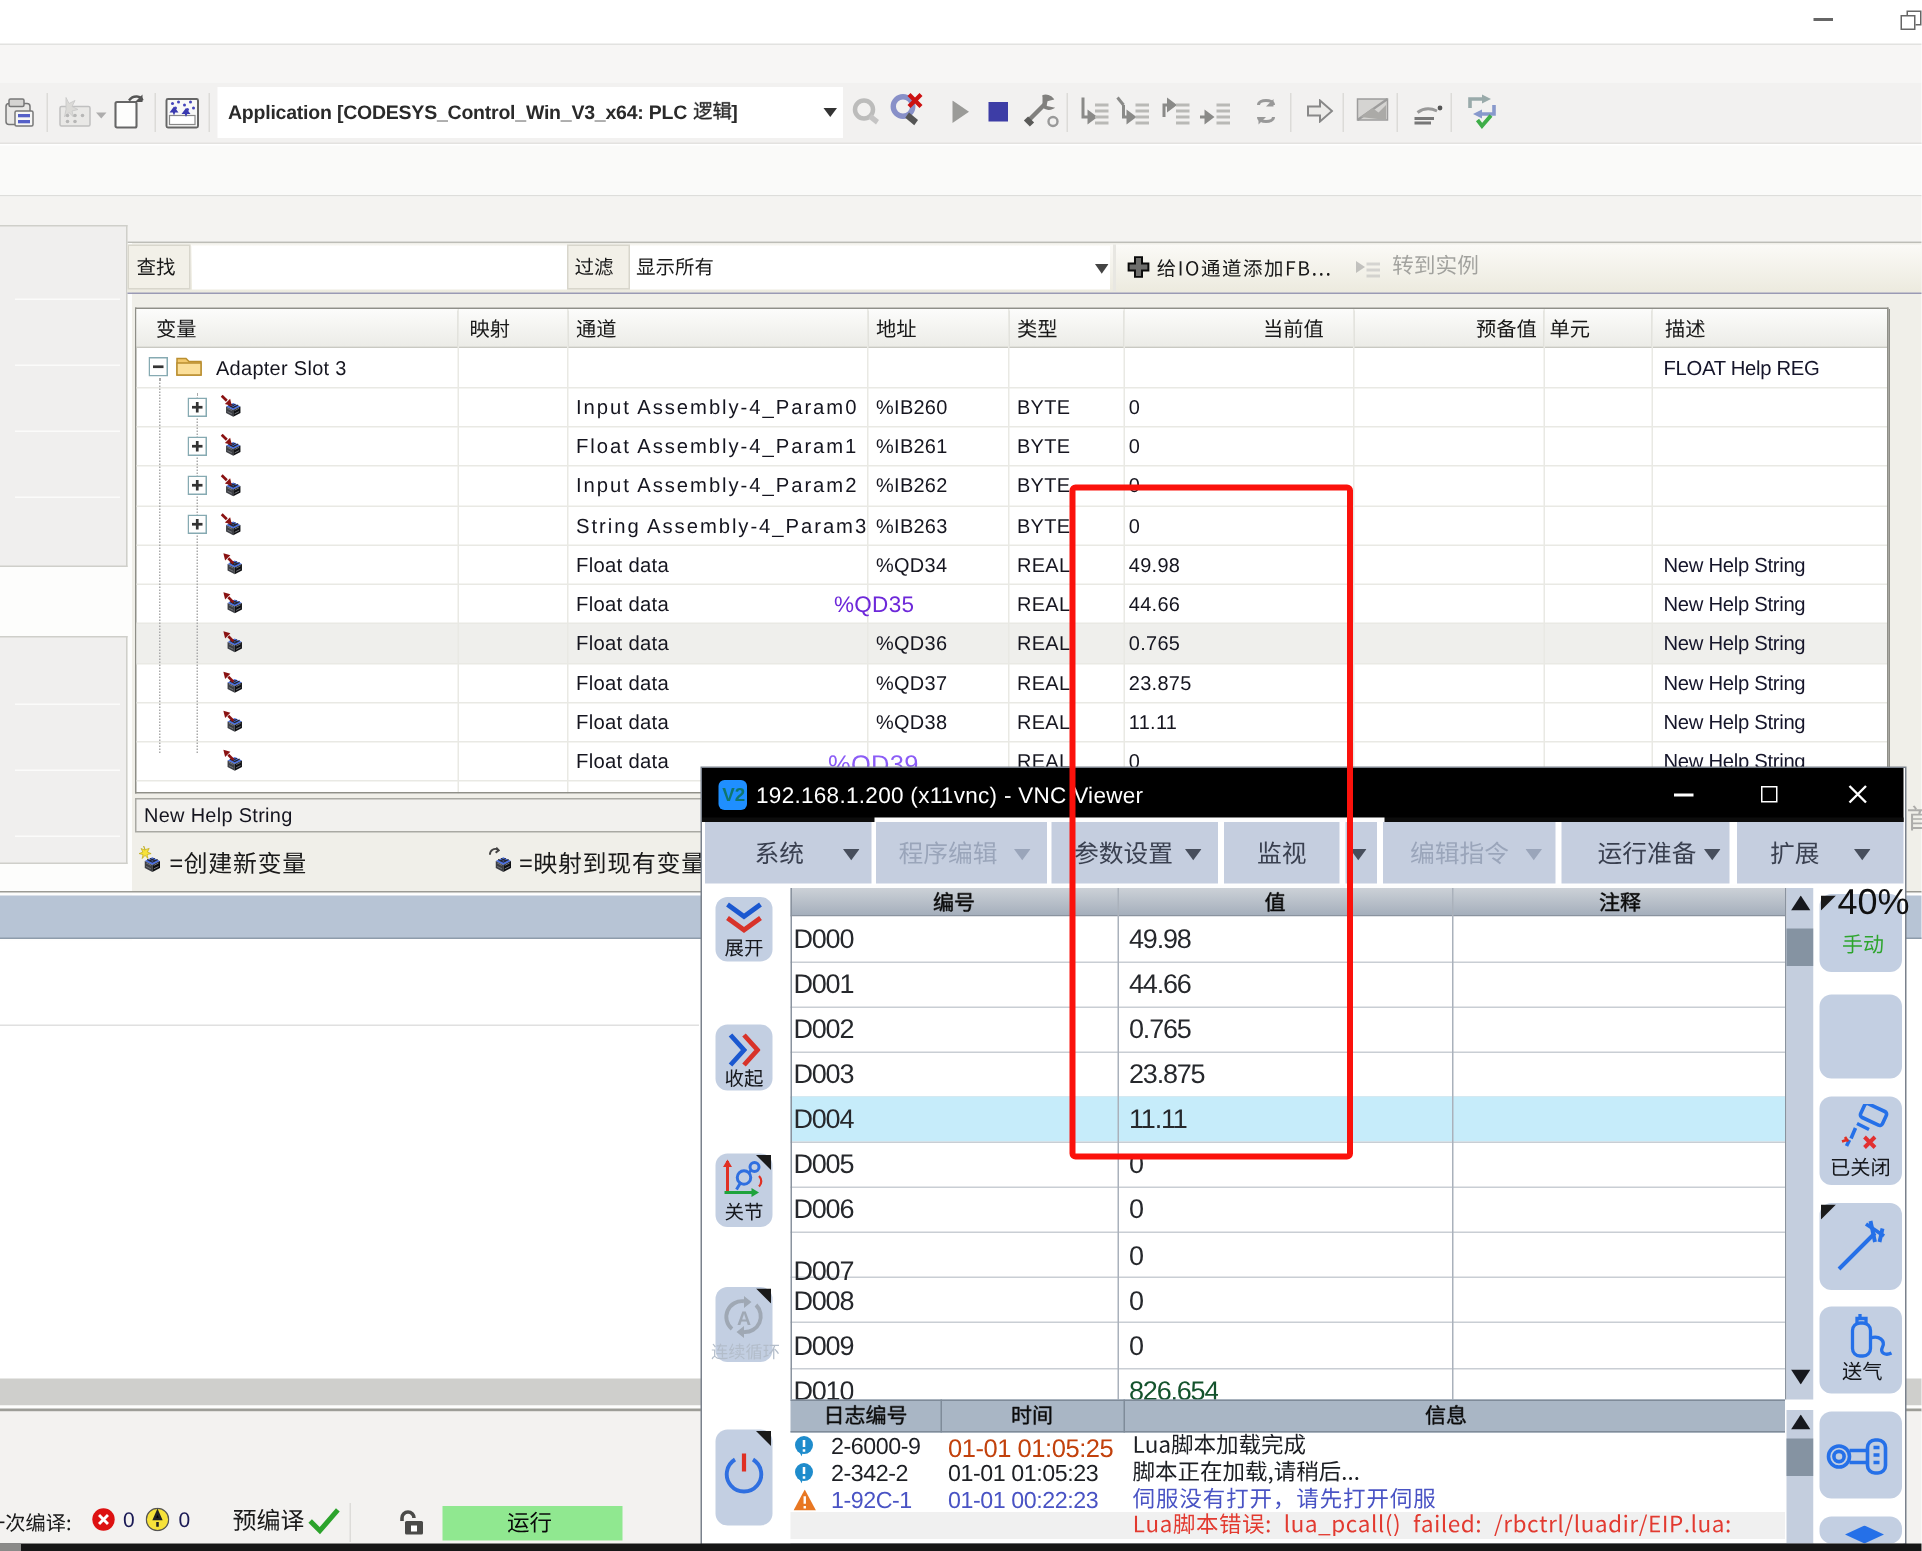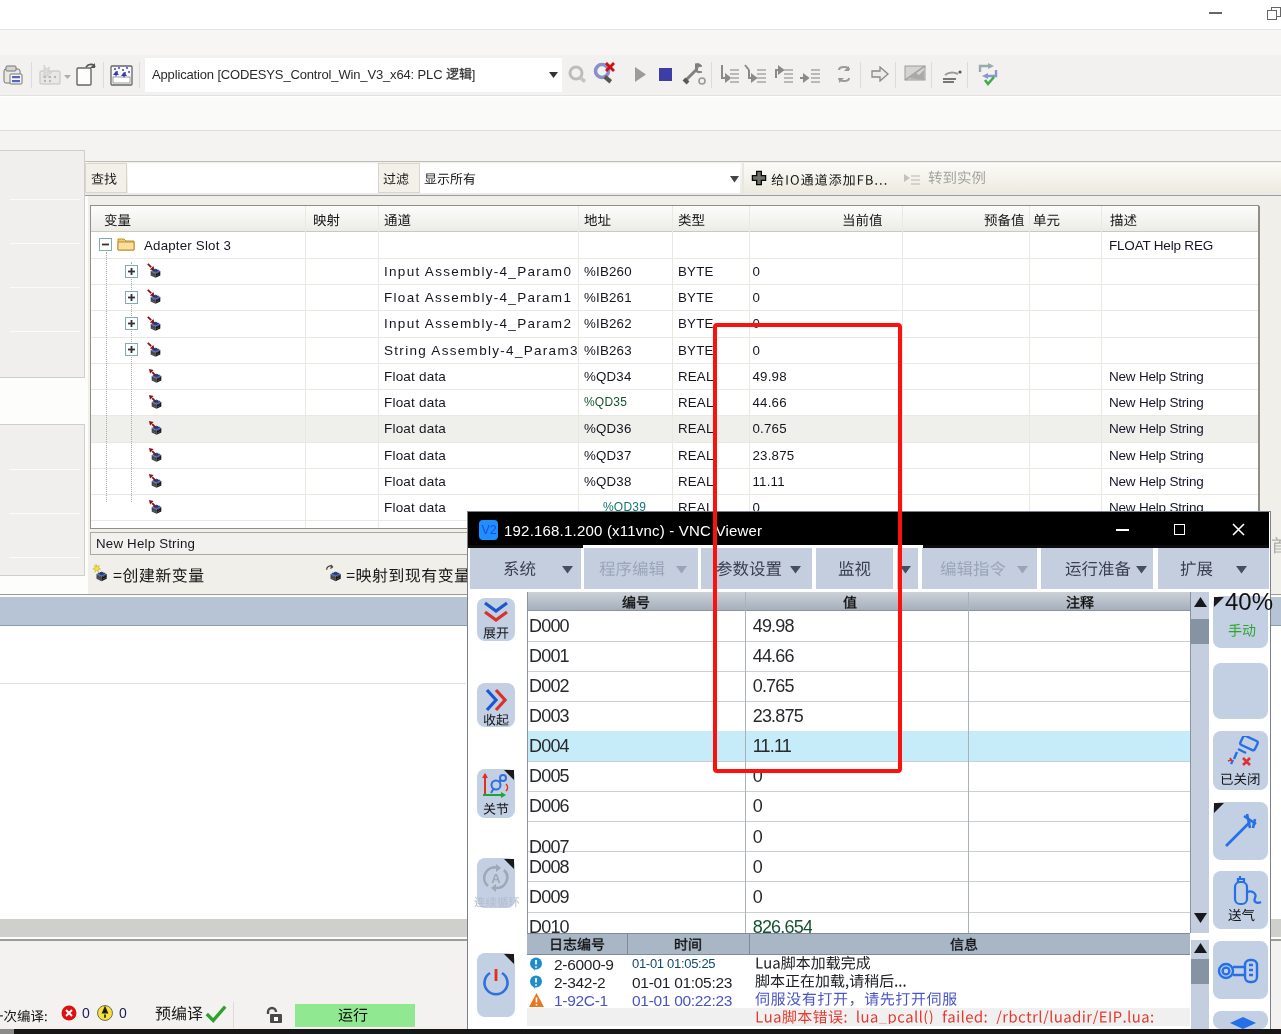--- a/index.html
+++ b/index.html
@@ -195,21 +195,21 @@
       <circle cx="8" cy="10" r="1"></circle>
       <circle cx="16" cy="11" r="1"></circle>
       <circle cx="20" cy="10" r="1"></circle>
     </g>
  <path d="M7 9l3 4h-2.2l-.8 2-.8-2H4z" fill="#3a3ab0"></path>
     <path d="M15 10l3 4h-2.2l-.8 2-.8-2H12z" fill="#3a3ab0"></path>
 </svg>
 <div class="a" style="left:139px;top:62px;width:1px;height:26px;background:#dcdbd8"></div>
 
 <div class="a" style="left:145px;top:58px;width:417px;height:34px;background:#fff"></div>
-<div class="a" style="left:152px;top:67px;font-size:13px;letter-spacing:-0.15px;font-weight:400;color:#2a2a2a;white-space:nowrap">Application [CODESYS_Control_Win_V3_x64: PLC <svg class="j" style="vertical-align:-1.82px" width="26.00" height="13.78" viewBox="0 0 26.0 13.8">
+<div class="a" style="left:152px;top:67px;font-size:13px;letter-spacing:-0.15px;font-weight:700;color:#2a2a2a;white-space:nowrap">Application [CODESYS_Control_Win_V3_x64: PLC <svg class="j" style="vertical-align:-1.82px" width="26.00" height="13.78" viewBox="0 0 26.0 13.8">
       <g fill="#2a2a2a" stroke="#2a2a2a" stroke-width="20" transform="translate(0,11.70) scale(0.013,-0.013)">
         <use href="#g903B" x="0"></use>
         <use href="#g8F91" x="1000"></use>
       </g>
     </svg>]</div>
 <svg class="a" style="left:548px;top:71px" width="11" height="8" viewBox="0 0 11 8">
     <path d="M1 1h9L5.5 7z" fill="#333"></path>
   </svg>
 
 <svg class="a" style="left:566px;top:62px" width="24" height="24" viewBox="0 0 24 24" opacity="0.5">
@@ -582,21 +582,21 @@
  <path d="M8.5 5.6l4.8 2.4-4.8 2.4-4.8-2.4z" fill="#4a6fe0"></path>
  <path d="M5.2 7l3.3 1.7L11.8 7" stroke="#23242a" stroke-width=".7" fill="none"></path>
  <path d="M7 6.4l3.2 1.6M10 6.4L6.7 8" stroke="#23242a" stroke-width=".7" fill="none"></path>
  <path d="M3.7 8v4.4l4.8 2.4v-4.4z" fill="#3c3e44"></path>
  <path d="M13.3 8v4.4l-4.8 2.4v-4.4z" fill="#0f1013"></path>
  <path d="M4.6 9.2l3 1.5m-3 .7l3 1.5M12.4 9.2l-3 1.5m3 .7l-3 1.5" stroke="#787a80" stroke-width=".6"></path>
  <path d="M7.6 7.6L4.2 4.2" stroke="#8a1212" stroke-width="1.8"></path>
  <path d="M.9.9l4.7 1.2-3.5 3.5z" fill="#8a1212"></path>
 </svg>
 <div class="a" style="left:384px;top:395px;font-size:13.5px;letter-spacing:0.2px;color:#15151f">Float data</div>
-<div class="a" style="left:584px;top:395px;font-size:12px;letter-spacing:0.2px;color:#14532d">%QD35</div>
+<div class="a" style="left:556px;top:395px;font-size:15px;letter-spacing:0.2px;color:#6d28d9">%QD35</div>
 <div class="a" style="left:678px;top:395px;font-size:13.3px;letter-spacing:0.2px;color:#15151f">REAL</div>
 <div class="a" style="left:752.5px;top:395px;font-size:13.3px;letter-spacing:0.2px;color:#15151f">44.66</div>
 <div class="a" style="left:1109px;top:395px;font-size:13.5px;letter-spacing:-0.2px;color:#15152a">New Help String</div>
 <svg class="a" style="left:148px;top:420px" width="17" height="17" viewBox="0 0 17 17">
  <path d="M8.5 5.6l4.8 2.4-4.8 2.4-4.8-2.4z" fill="#4a6fe0"></path>
  <path d="M5.2 7l3.3 1.7L11.8 7" stroke="#23242a" stroke-width=".7" fill="none"></path>
  <path d="M7 6.4l3.2 1.6M10 6.4L6.7 8" stroke="#23242a" stroke-width=".7" fill="none"></path>
  <path d="M3.7 8v4.4l4.8 2.4v-4.4z" fill="#3c3e44"></path>
  <path d="M13.3 8v4.4l-4.8 2.4v-4.4z" fill="#0f1013"></path>
  <path d="M4.6 9.2l3 1.5m-3 .7l3 1.5M12.4 9.2l-3 1.5m3 .7l-3 1.5" stroke="#787a80" stroke-width=".6"></path>
@@ -642,21 +642,21 @@
  <path d="M8.5 5.6l4.8 2.4-4.8 2.4-4.8-2.4z" fill="#4a6fe0"></path>
  <path d="M5.2 7l3.3 1.7L11.8 7" stroke="#23242a" stroke-width=".7" fill="none"></path>
  <path d="M7 6.4l3.2 1.6M10 6.4L6.7 8" stroke="#23242a" stroke-width=".7" fill="none"></path>
  <path d="M3.7 8v4.4l4.8 2.4v-4.4z" fill="#3c3e44"></path>
  <path d="M13.3 8v4.4l-4.8 2.4v-4.4z" fill="#0f1013"></path>
  <path d="M4.6 9.2l3 1.5m-3 .7l3 1.5M12.4 9.2l-3 1.5m3 .7l-3 1.5" stroke="#787a80" stroke-width=".6"></path>
  <path d="M7.6 7.6L4.2 4.2" stroke="#8a1212" stroke-width="1.8"></path>
  <path d="M.9.9l4.7 1.2-3.5 3.5z" fill="#8a1212"></path>
 </svg>
 <div class="a" style="left:384px;top:500px;font-size:13.5px;letter-spacing:0.2px;color:#15151f">Float data</div>
-<div class="a" style="left:603px;top:500px;font-size:12px;letter-spacing:0.2px;color:#0f766e">%QD39</div>
+<div class="a" style="left:552px;top:500px;font-size:17px;letter-spacing:0.2px;color:#8b5cf6">%QD39</div>
 <div class="a" style="left:678px;top:500px;font-size:13.3px;letter-spacing:0.2px;color:#15151f">REAL</div>
 <div class="a" style="left:752.5px;top:500px;font-size:13.3px;letter-spacing:0.2px;color:#15151f">0</div>
 <div class="a" style="left:1109px;top:500px;font-size:13.5px;letter-spacing:-0.2px;color:#15152a">New Help String</div>
 
 <div class="a" style="left:90px;top:528px;width:380px;height:1px;background:#8f8f88"></div>
 <div class="a" style="left:90px;top:532px;width:476px;height:23px;background:#f2f1ee;border:1px solid #a9a9a3"></div>
 <div class="a" style="left:96px;top:536px;font-size:13.3px;letter-spacing:0.2px;color:#15151f">New Help String</div>
 
 <svg class="a" style="left:91px;top:564px" width="18" height="18" viewBox="0 0 17 17">
  <g transform="translate(1.5,1.5)">
@@ -758,21 +758,21 @@
     </svg></div>
 
 <div class="a" style="left:0;top:1029px;width:1281px;height:5px;background:#161616;z-index:60"></div>
 <div class="a" style="left:0;top:1029px;width:14px;height:5px;background:#8a8a88;z-index:61"></div>
 
 
 <div class="a" style="left:468px;top:512px;width:802px;height:517px;background:#fff;box-shadow:0 0 0 1px #7a818c;z-index:10">
 
  <div class="a" style="left:0;top:0;width:801px;height:36px;background:#000"></div>
  <div class="a" style="left:11px;top:8px;width:19px;height:20px;background:#1f8fff;border-radius:4px"></div>
- <div class="a" style="left:13.5px;top:11px;font-size:12.5px;font-weight:400;color:#1d4ed8">V2</div>
+ <div class="a" style="left:13.5px;top:11px;font-size:12.5px;font-weight:700;color:#0f766e">V2</div>
  <div class="a" style="left:36px;top:10px;font-size:15px;color:#fff;letter-spacing:.2px">192.168.1.200 (x11vnc) - VNC Viewer</div>
  <div class="a" style="left:648px;top:17px;width:13px;height:2px;background:#fff"></div>
  <div class="a" style="left:706px;top:12px;width:11px;height:11px;border:1.6px solid #fff"></div>
  <svg class="a" style="left:764px;top:11px" width="13" height="13" viewBox="0 0 13 13">
       <path d="M1 1l11 11M12 1L1 12" stroke="#fff" stroke-width="1.6"></path>
     </svg>
 
  <div class="a" style="left:0;top:33px;width:801px;height:3px;background:#0c0c0c"></div>
  <div class="a" style="left:115px;top:32.5px;width:340px;height:4px;background:#fdfdfd"></div>
 
@@ -1017,21 +1017,21 @@
         </g>
       </svg></div>
  <div class="a" style="left:159px;top:421px;width:1px;height:22px;background:#7f8b99"></div>
  <div class="a" style="left:281px;top:421px;width:1px;height:22px;background:#7f8b99"></div>
  <svg class="a" style="left:61px;top:445px" width="14" height="14" viewBox="0 0 14 14">
       <circle cx="7" cy="6.4" r="6" fill="#1f8ccc"></circle>
       <path d="M4 11l1.5 3 .5-3z" fill="#1f8ccc"></path>
       <path d="M7 3v4.6M7 9.2v1.6" stroke="#fff" stroke-width="1.7"></path>
     </svg>
  <div class="a" style="left:86px;top:444px;font-size:15.5px;letter-spacing:-0.3px;color:#1d1f24">2-6000-9</div>
- <div class="a" style="left:164px;top:444px;font-size:13px;letter-spacing:-0.3px;color:#0c4a6e">01-01 01:05:25</div>
+ <div class="a" style="left:164px;top:444px;font-size:17px;letter-spacing:-0.3px;color:#c2410c">01-01 01:05:25</div>
  <div class="a" style="left:287px;top:443px"><svg class="j" style="vertical-align:-2.10px" width="115.69" height="15.90" viewBox="0 0 115.7 15.9">
         <g fill="#1d1f24" transform="translate(0,13.50) scale(0.015,-0.015)">
           <use href="#g4C" x="0"></use>
           <use href="#g75" x="543"></use>
           <use href="#g61" x="1150"></use>
           <use href="#g811A" x="1713"></use>
           <use href="#g672C" x="2713"></use>
           <use href="#g52A0" x="3713"></use>
           <use href="#g8F7D" x="4713"></use>
           <use href="#g5B8C" x="5713"></use>

